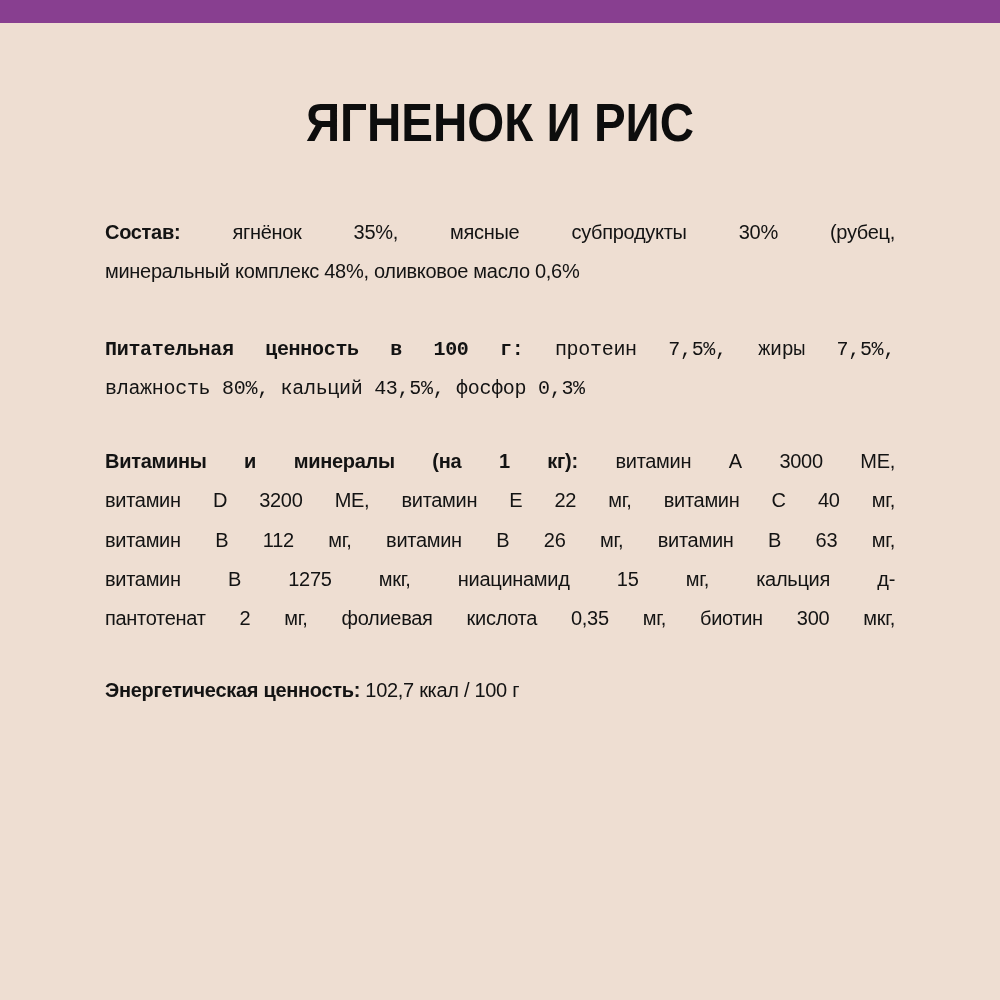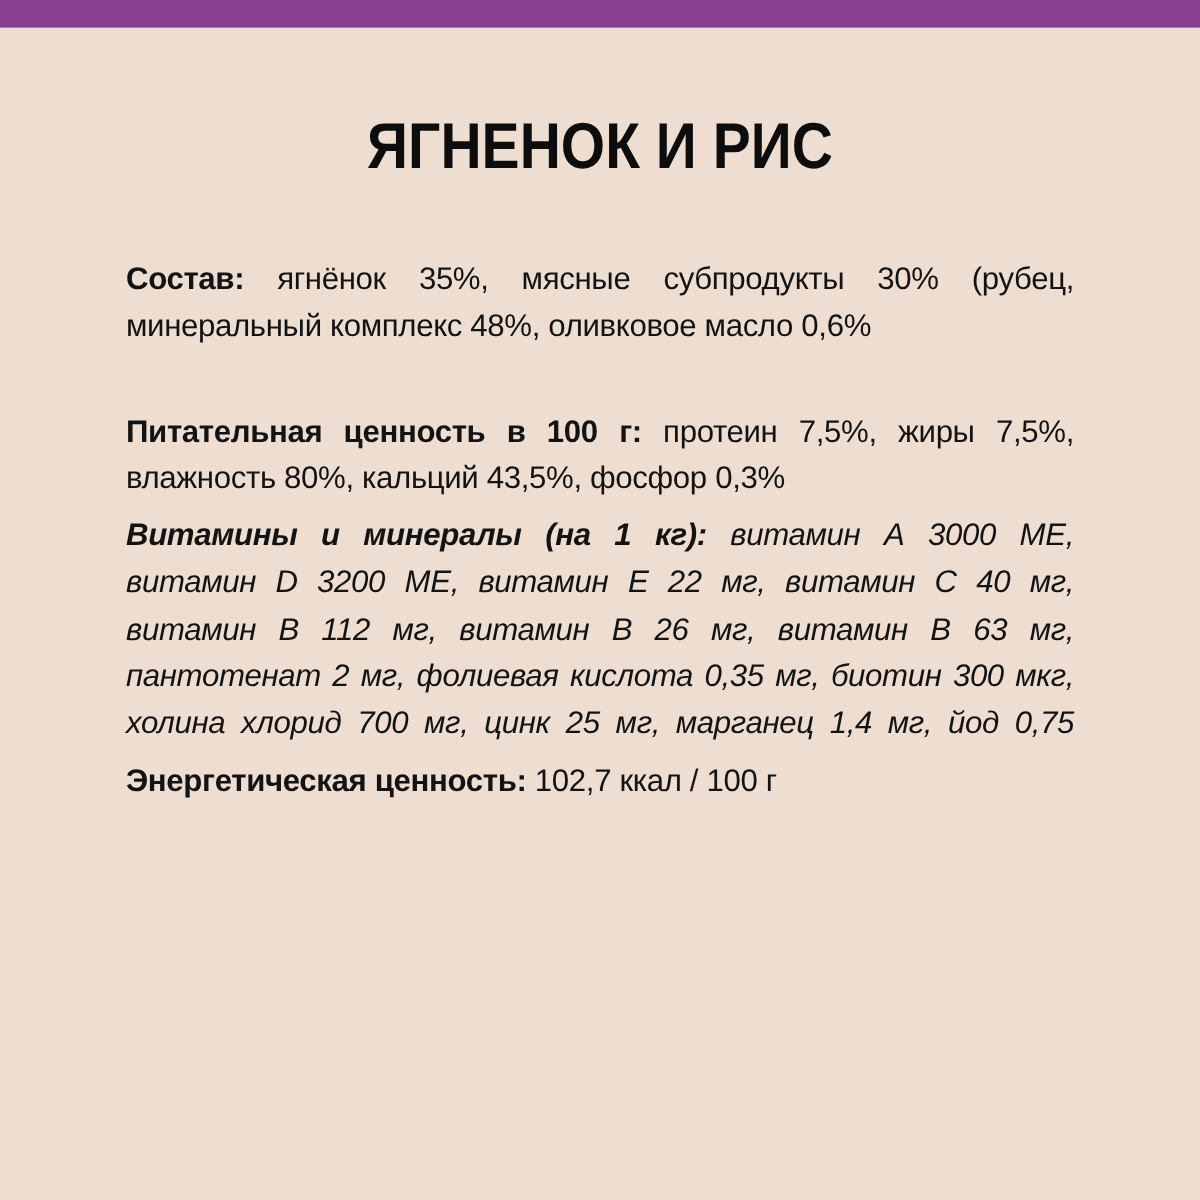--- a/index.html
+++ b/index.html
@@ -21,29 +21,29 @@
     font-weight: bold;
     line-height: 62px;
     color: #0d0d0d;
     transform: scaleX(0.88);
     transform-origin: 50% 50%;
     white-space: nowrap;
   }
   .content {
     width: 790px;
     margin: 60px auto 0 auto;
-    font-size: 26px;
+    font-size: 20px;
     line-height: 39.3px;
     letter-spacing: -0.3px;
     color: #131313;
   }
   .para { display: block; }
-  .para.sec-2 { margin-top: 48px; }
-  .para.sec-3 { margin-top: 8px; font-style: italic; }
-  .para.sec-4 { margin-top: 8px; }
+  .para.sec-2 { margin-top: 38px; font-family: Liberation Mono, monospace; }
+  .para.sec-3 { margin-top: 34px; }
+  .para.sec-4 { margin-top: 32px; }
   .line {
     text-align: justify;
     text-align-last: justify;
   }
   .line.last {
     text-align-last: left;
   }
   .lead { font-weight: bold; }
 </style>
 </head>
@@ -64,22 +64,22 @@
 
     <section class="para sec-2">
       <div class="line"><span class="lead">Питательная ценность в 100 г:</span> <span>протеин 7,5%, жиры 7,5%,</span></div>
       <div class="line last">влажность 80%, кальций 43,5%, фосфор 0,3%</div>
     </section>
 
     <section class="para sec-3">
       <div class="line"><span class="lead">Витамины и минералы (на 1 кг):</span> <span>витамин А 3000 МЕ,</span></div>
       <div class="line">витамин D 3200 МЕ, витамин Е 22 мг, витамин С 40 мг,</div>
       <div class="line">витамин В 112 мг, витамин В 26 мг, витамин В 63 мг,</div>
+      <div class="line">витамин В 1275 мкг, ниацинамид 15 мг, кальция д-</div>
       <div class="line">пантотенат 2 мг, фолиевая кислота 0,35 мг, биотин 300 мкг,</div>
-      <div class="line">холина хлорид 700 мг, цинк 25 мг, марганец 1,4 мг, йод 0,75</div>
     </section>
 
     <section class="para sec-4">
       <div class="line last"><span class="lead">Энергетическая ценность:</span> <span>102,7 ккал / 100 г</span></div>
     </section>
 
   </div>
 </div>
 
 </body></html>

